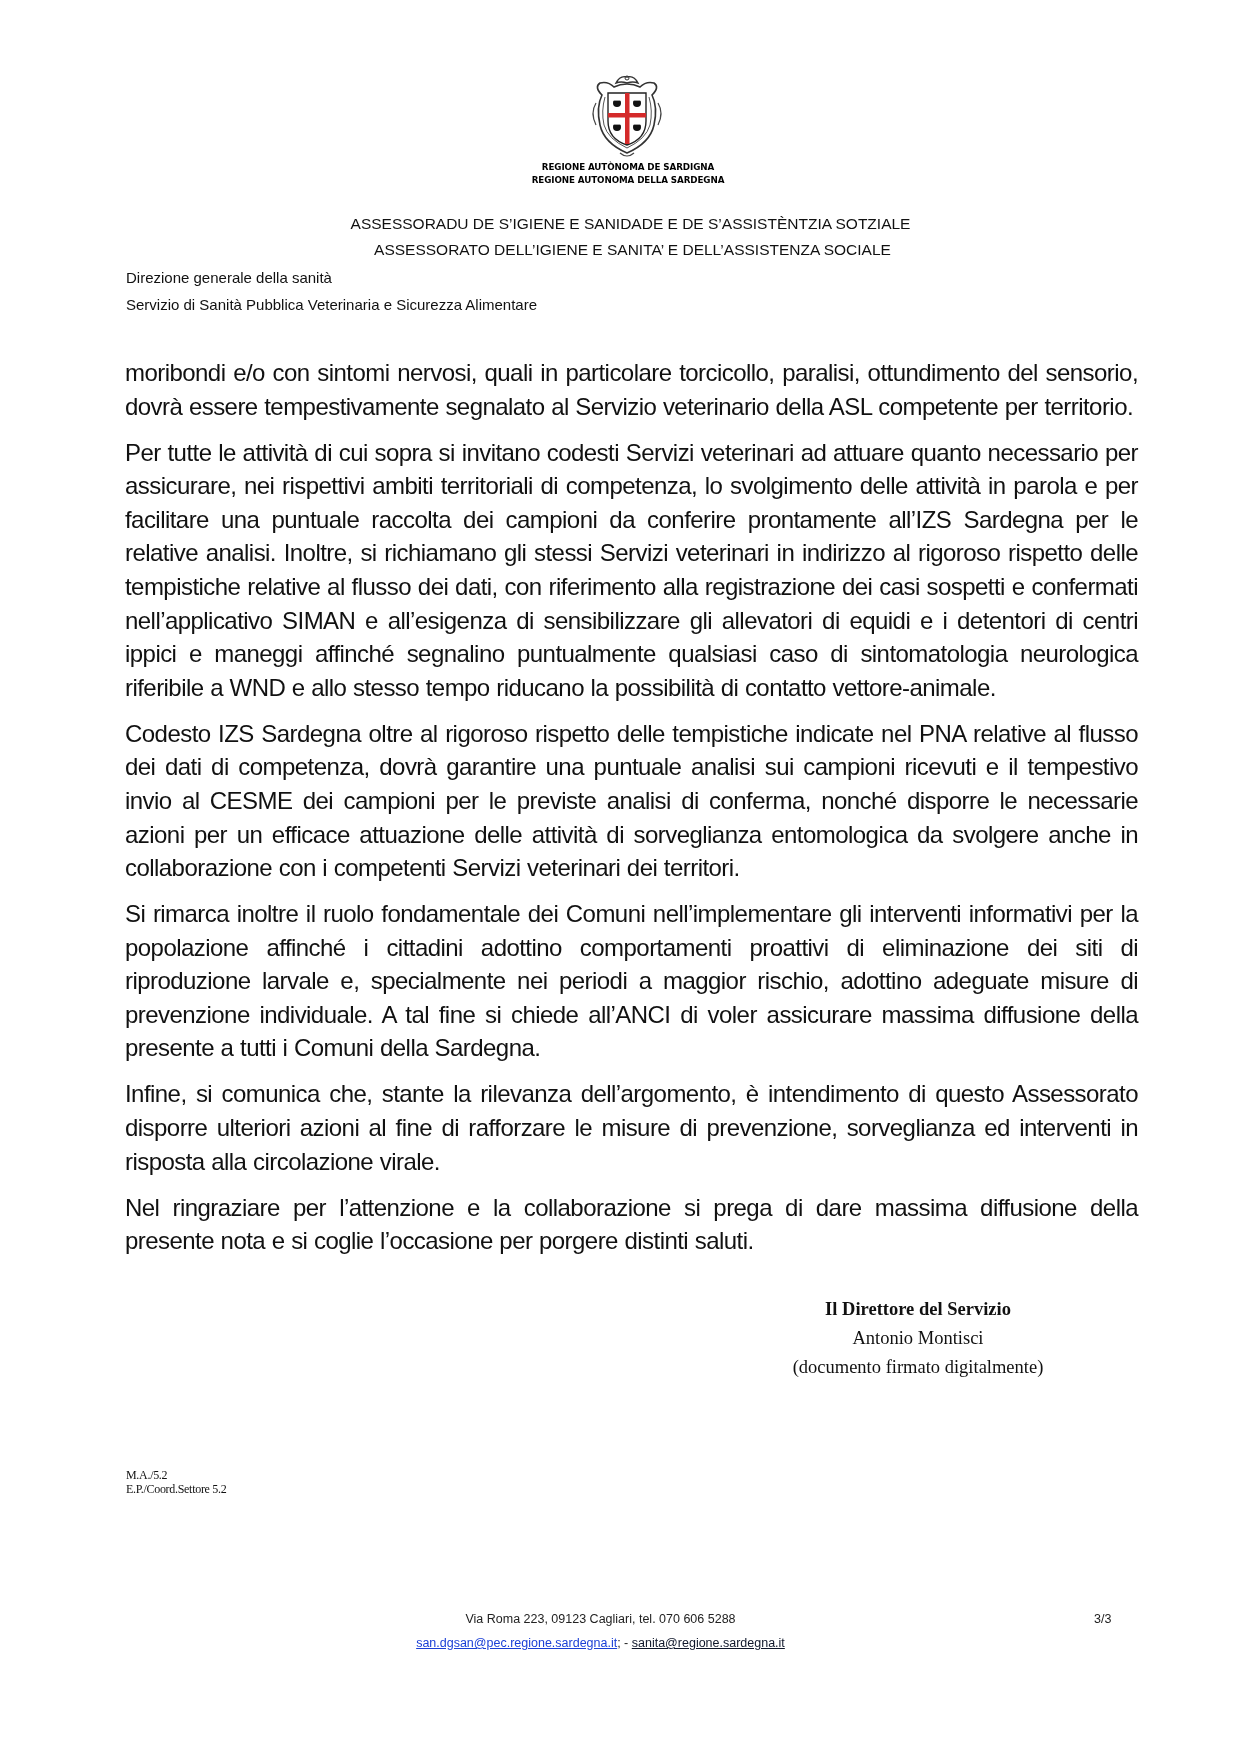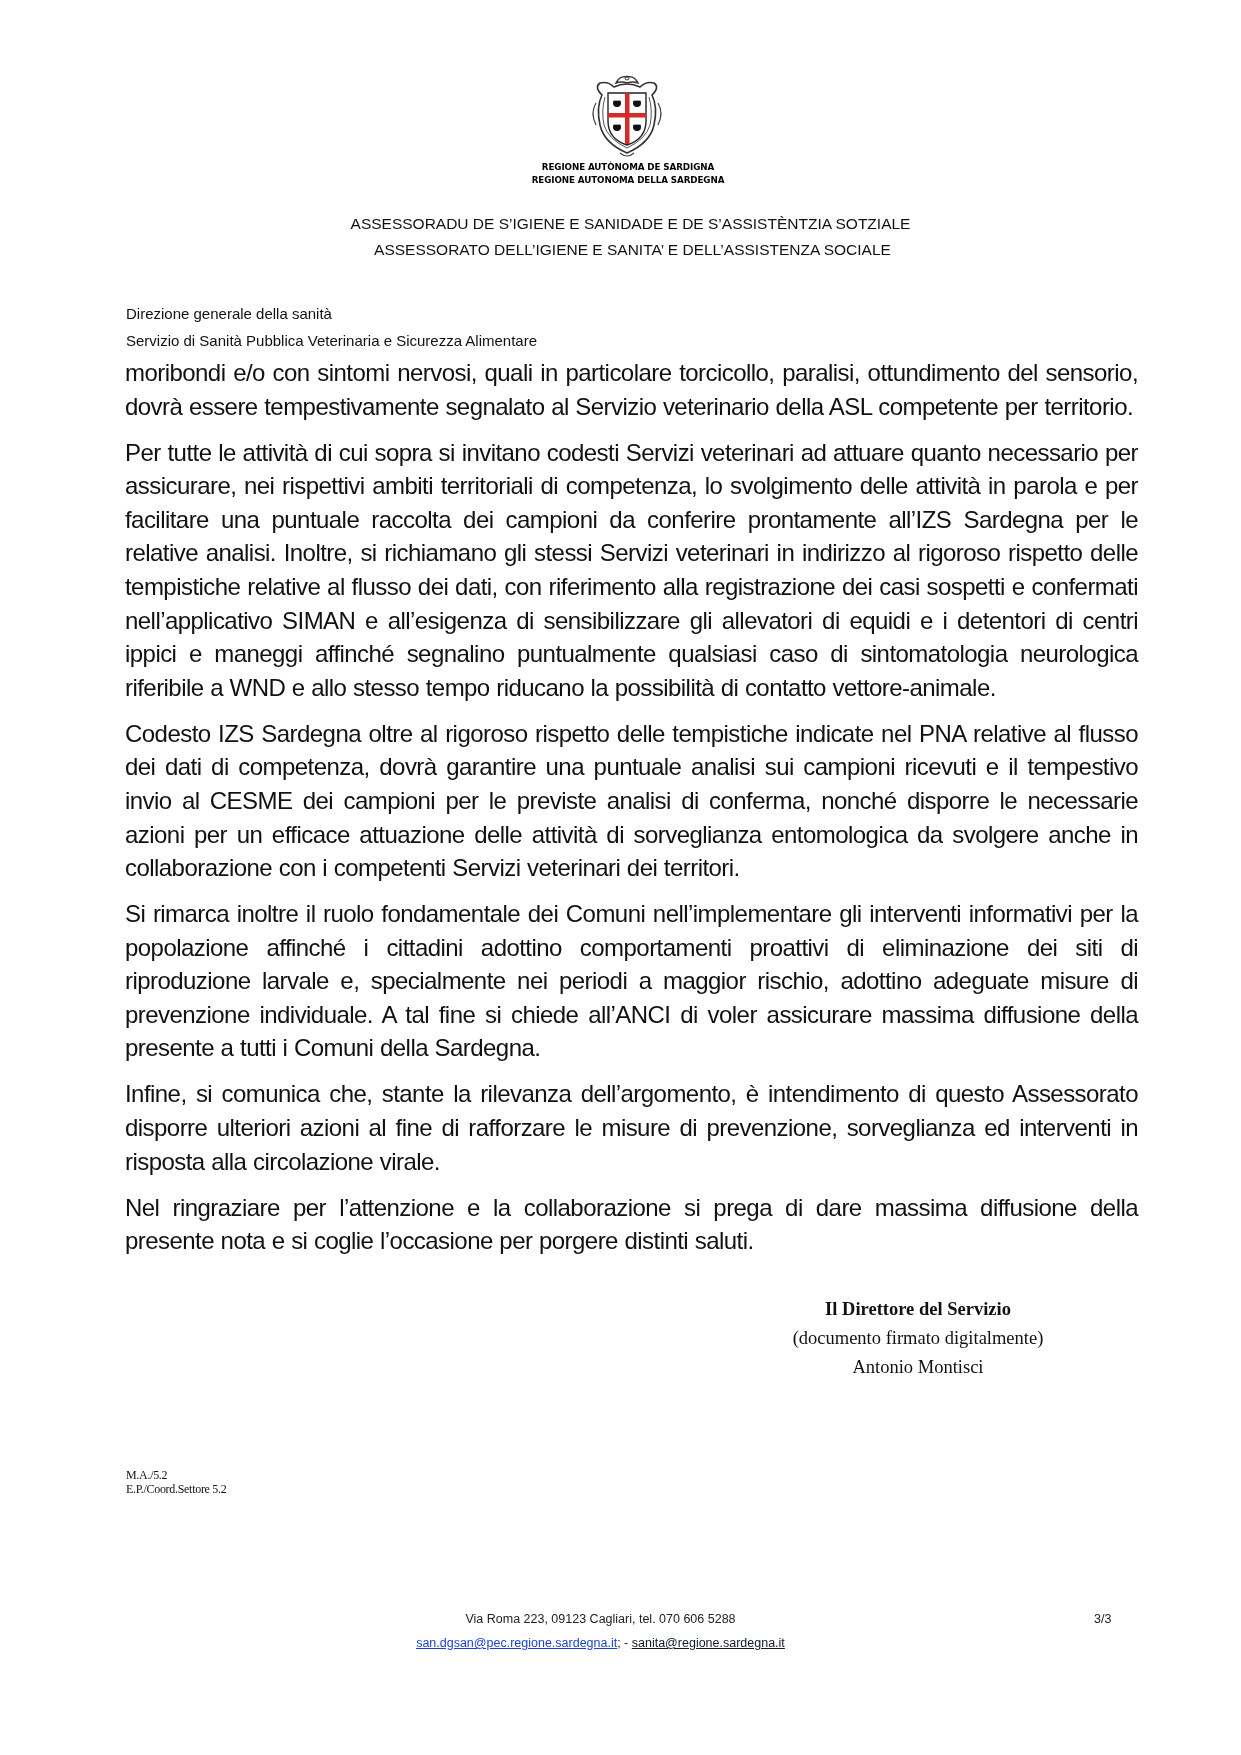--- a/index.html
+++ b/index.html
@@ -9,21 +9,21 @@
   .logo { position: absolute; left: 578px; top: 73px; width: 82px; height: 86px; }
   .region-names { position: absolute; left: 440px; top: 160px; width: 360px; text-align: center;
     font-family: "DejaVu Sans", sans-serif; font-weight: bold; font-size: 9.5px; line-height: 13px; letter-spacing: -0.1px; }
   .region-names div { transform: scaleX(0.92); }
 
   .assessorato { position: absolute; left: 0; width: 1241px; text-align: center;
     font-family: "Liberation Sans", sans-serif; font-size: 15.5px; color: #111; }
   .ass-1 { top: 215px; left: 2px; }
   .ass-2 { top: 241px; left: 4px; }
 
-  .office { position: absolute; left: 118px; font-family: "Liberation Sans", sans-serif; font-size: 15px; color: #111; margin-top: 36px; }
+  .office { position: absolute; left: 118px; font-family: "Liberation Sans", sans-serif; font-size: 15px; color: #111; }
   .office-1 { top: 269px; }
   .office-2 { top: 296px; }
 
   .body-text { position: absolute; left: 117px; top: 356px; width: 1013px;
     font-family: "Liberation Sans", sans-serif; font-size: 24px; line-height: 33.6px; color: #111; }
   .body-text p { margin: 0 0 12.4px 0; text-align: justify; letter-spacing: -0.55px; word-spacing: 0.5px; }
 
   .signature { position: absolute; left: 730px; top: 1295px; width: 360px; text-align: center;
     font-family: Liberation Serif, serif; font-size: 18.5px; line-height: 29px; color: #111; }
   .signature .sig-title { font-weight: bold; }
@@ -89,22 +89,22 @@
     <p>moribondi e/o con sintomi nervosi, quali in particolare torcicollo, paralisi, ottundimento del sensorio, dovrà essere tempestivamente segnalato al Servizio veterinario della ASL competente per territorio.</p>
     <p>Per tutte le attività di cui sopra si invitano codesti Servizi veterinari ad attuare quanto necessario per assicurare, nei rispettivi ambiti territoriali di competenza, lo svolgimento delle attività in parola e per facilitare una puntuale raccolta dei campioni da conferire prontamente all’IZS Sardegna per le relative analisi. Inoltre, si richiamano gli stessi Servizi veterinari in indirizzo al rigoroso rispetto delle tempistiche relative al flusso dei dati, con riferimento alla registrazione dei casi sospetti e confermati nell’applicativo SIMAN e all’esigenza di sensibilizzare gli allevatori di equidi e i detentori di centri ippici e maneggi affinché segnalino puntualmente qualsiasi caso di sintomatologia neurologica riferibile a WND e allo stesso tempo riducano la possibilità di contatto vettore-animale.</p>
     <p>Codesto IZS Sardegna oltre al rigoroso rispetto delle tempistiche indicate nel PNA relative al flusso dei dati di competenza, dovrà garantire una puntuale analisi sui campioni ricevuti e il tempestivo invio al CESME dei campioni per le previste analisi di conferma, nonché disporre le necessarie azioni per un efficace attuazione delle attività di sorveglianza entomologica da svolgere anche in collaborazione con i competenti Servizi veterinari dei territori.</p>
     <p>Si rimarca inoltre il ruolo fondamentale dei Comuni nell’implementare gli interventi informativi per la popolazione affinché i cittadini adottino comportamenti proattivi di eliminazione dei siti di riproduzione larvale e, specialmente nei periodi a maggior rischio, adottino adeguate misure di prevenzione individuale. A tal fine si chiede all’ANCI di voler assicurare massima diffusione della presente a tutti i Comuni della Sardegna.</p>
     <p>Infine, si comunica che, stante la rilevanza dell’argomento, è intendimento di questo Assessorato disporre ulteriori azioni al fine di rafforzare le misure di prevenzione, sorveglianza ed interventi in risposta alla circolazione virale.</p>
     <p>Nel ringraziare per l’attenzione e la collaborazione si prega di dare massima diffusione della presente nota e si coglie l’occasione per porgere distinti saluti.</p>
   </div>
 
   <div class="signature">
     <div class="sig-title">Il Direttore del Servizio</div>
+    <div>Antonio Montisci</div>
     <div>(documento firmato digitalmente)</div>
-    <div>Antonio Montisci</div>
   </div>
 
   <div class="refs">
     <div>M.A./5.2</div>
     <div>E.P./Coord.Settore 5.2</div>
   </div>
 
   <div class="footer-addr">Via Roma 223, 09123 Cagliari, tel. 070 606 5288</div>
   <div class="footer-page">3/3</div>
   <div class="footer-mail">

